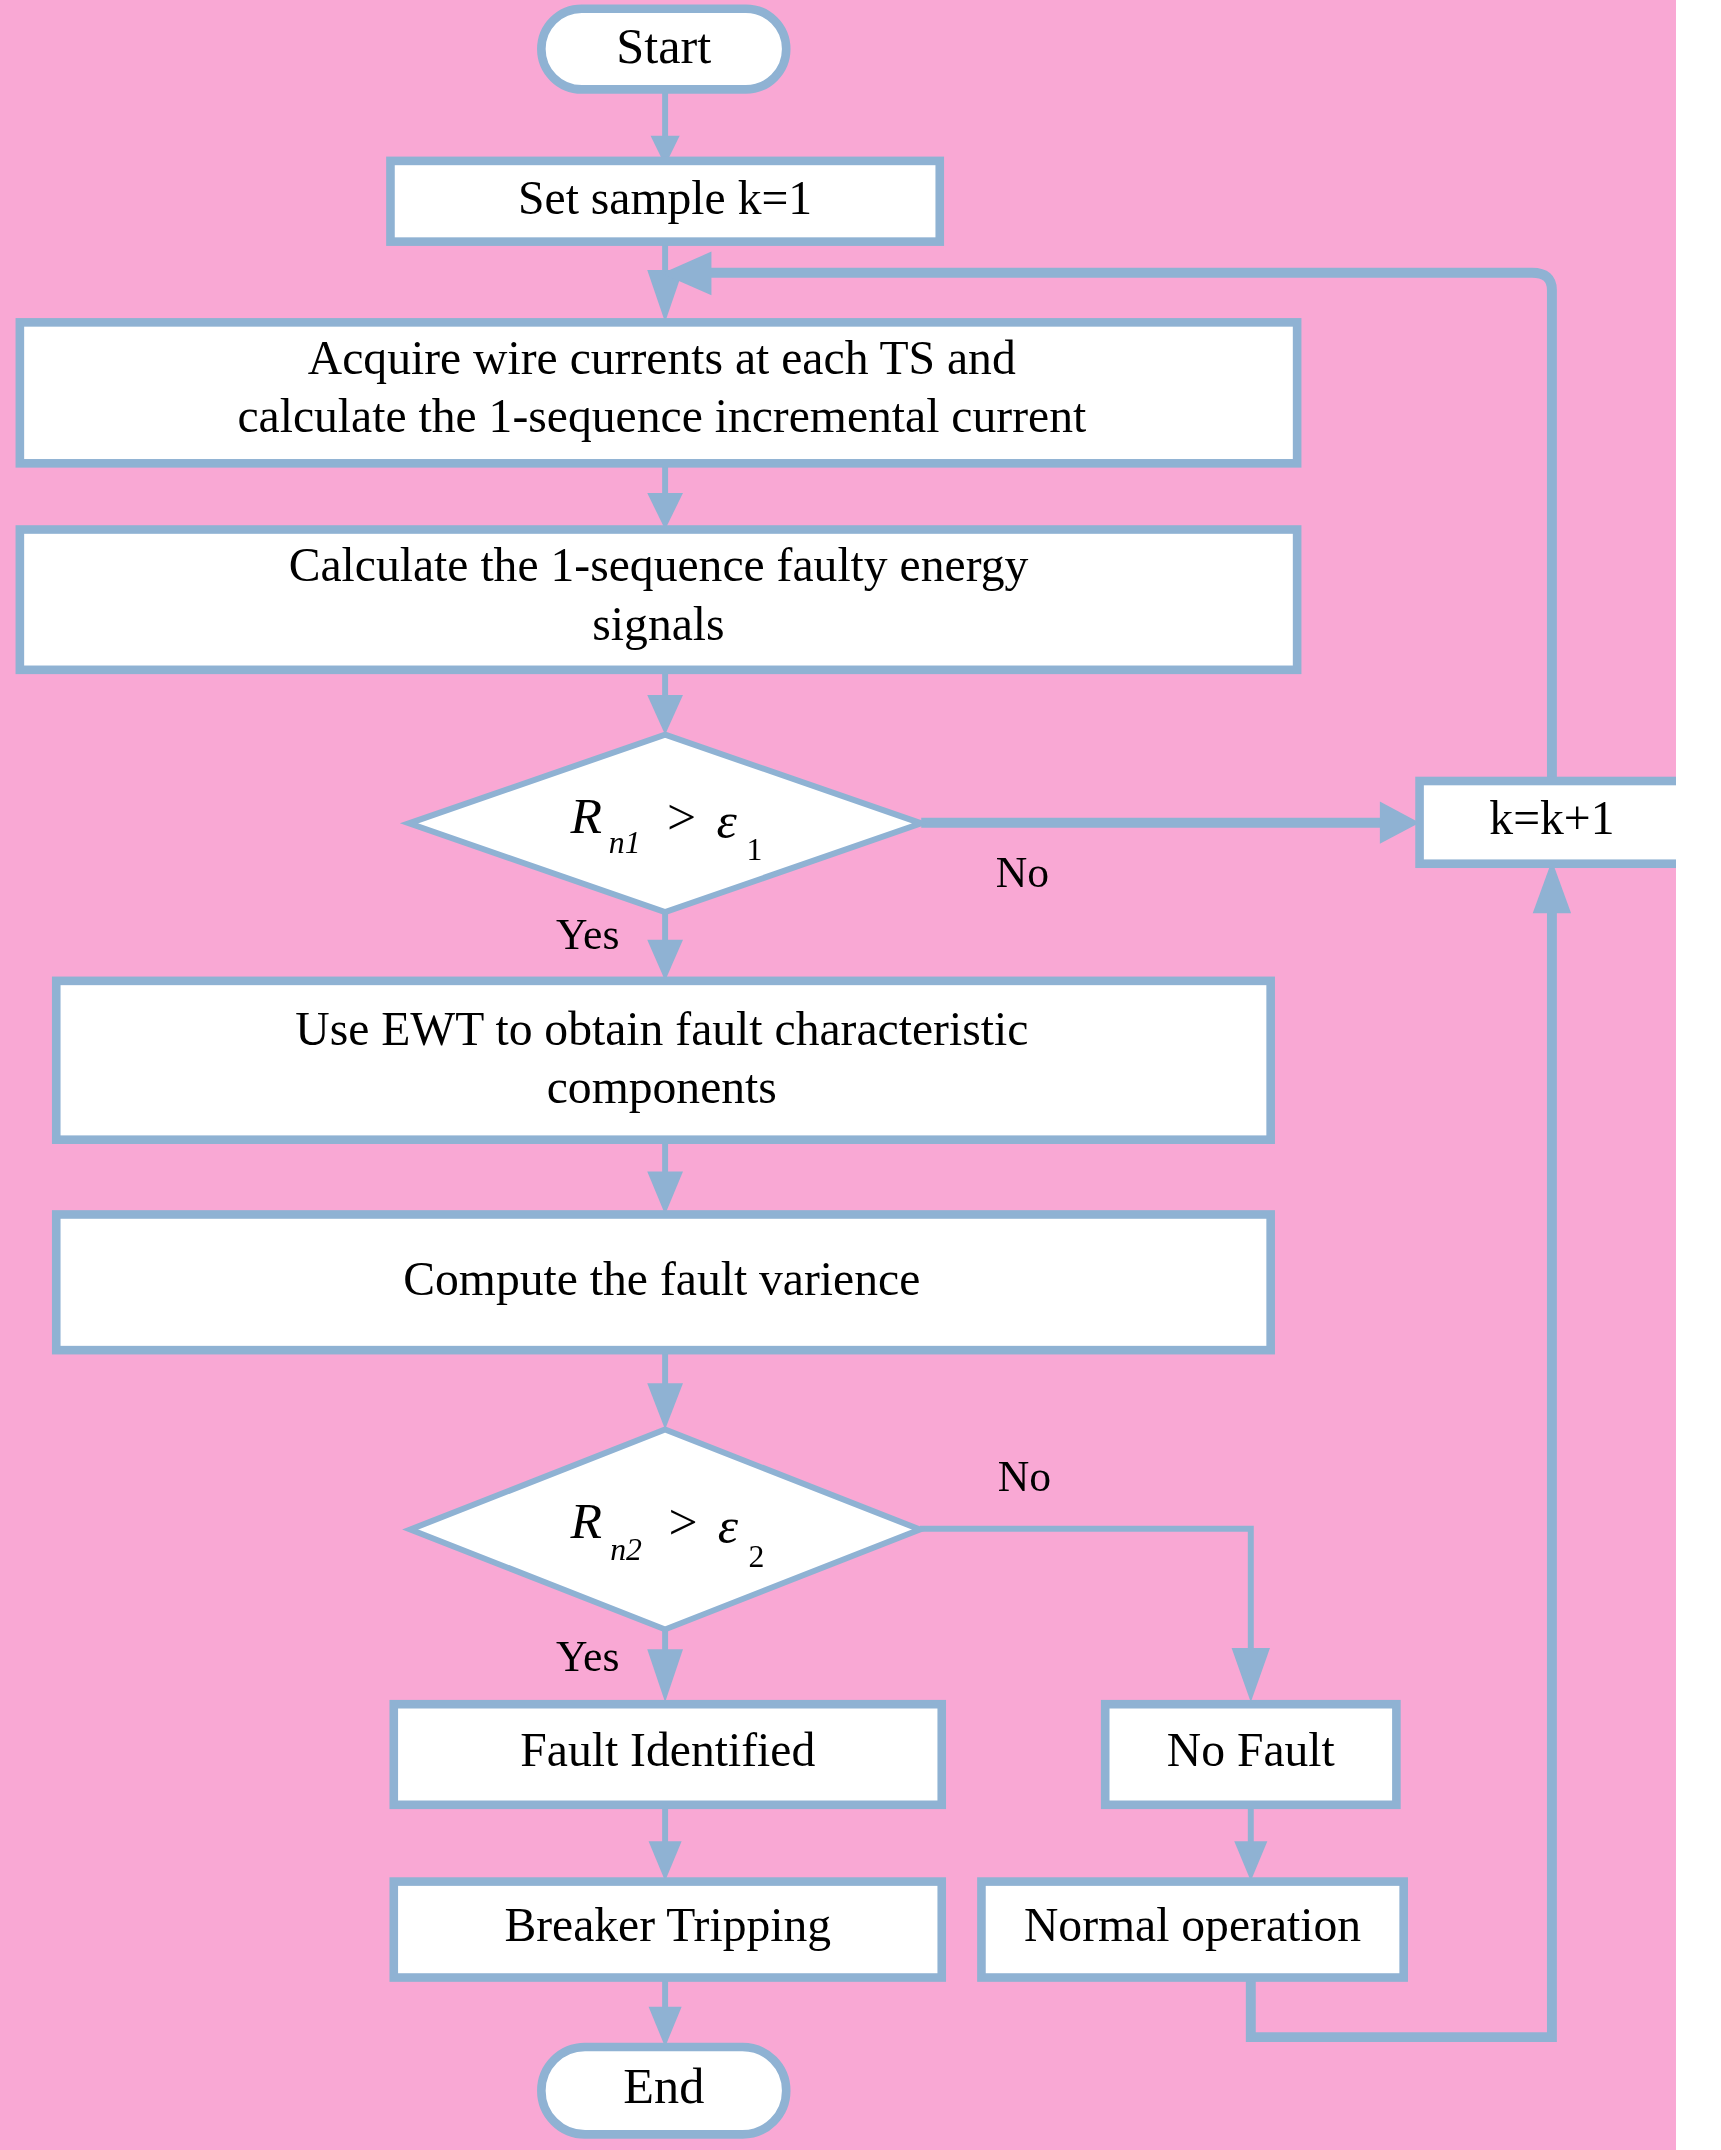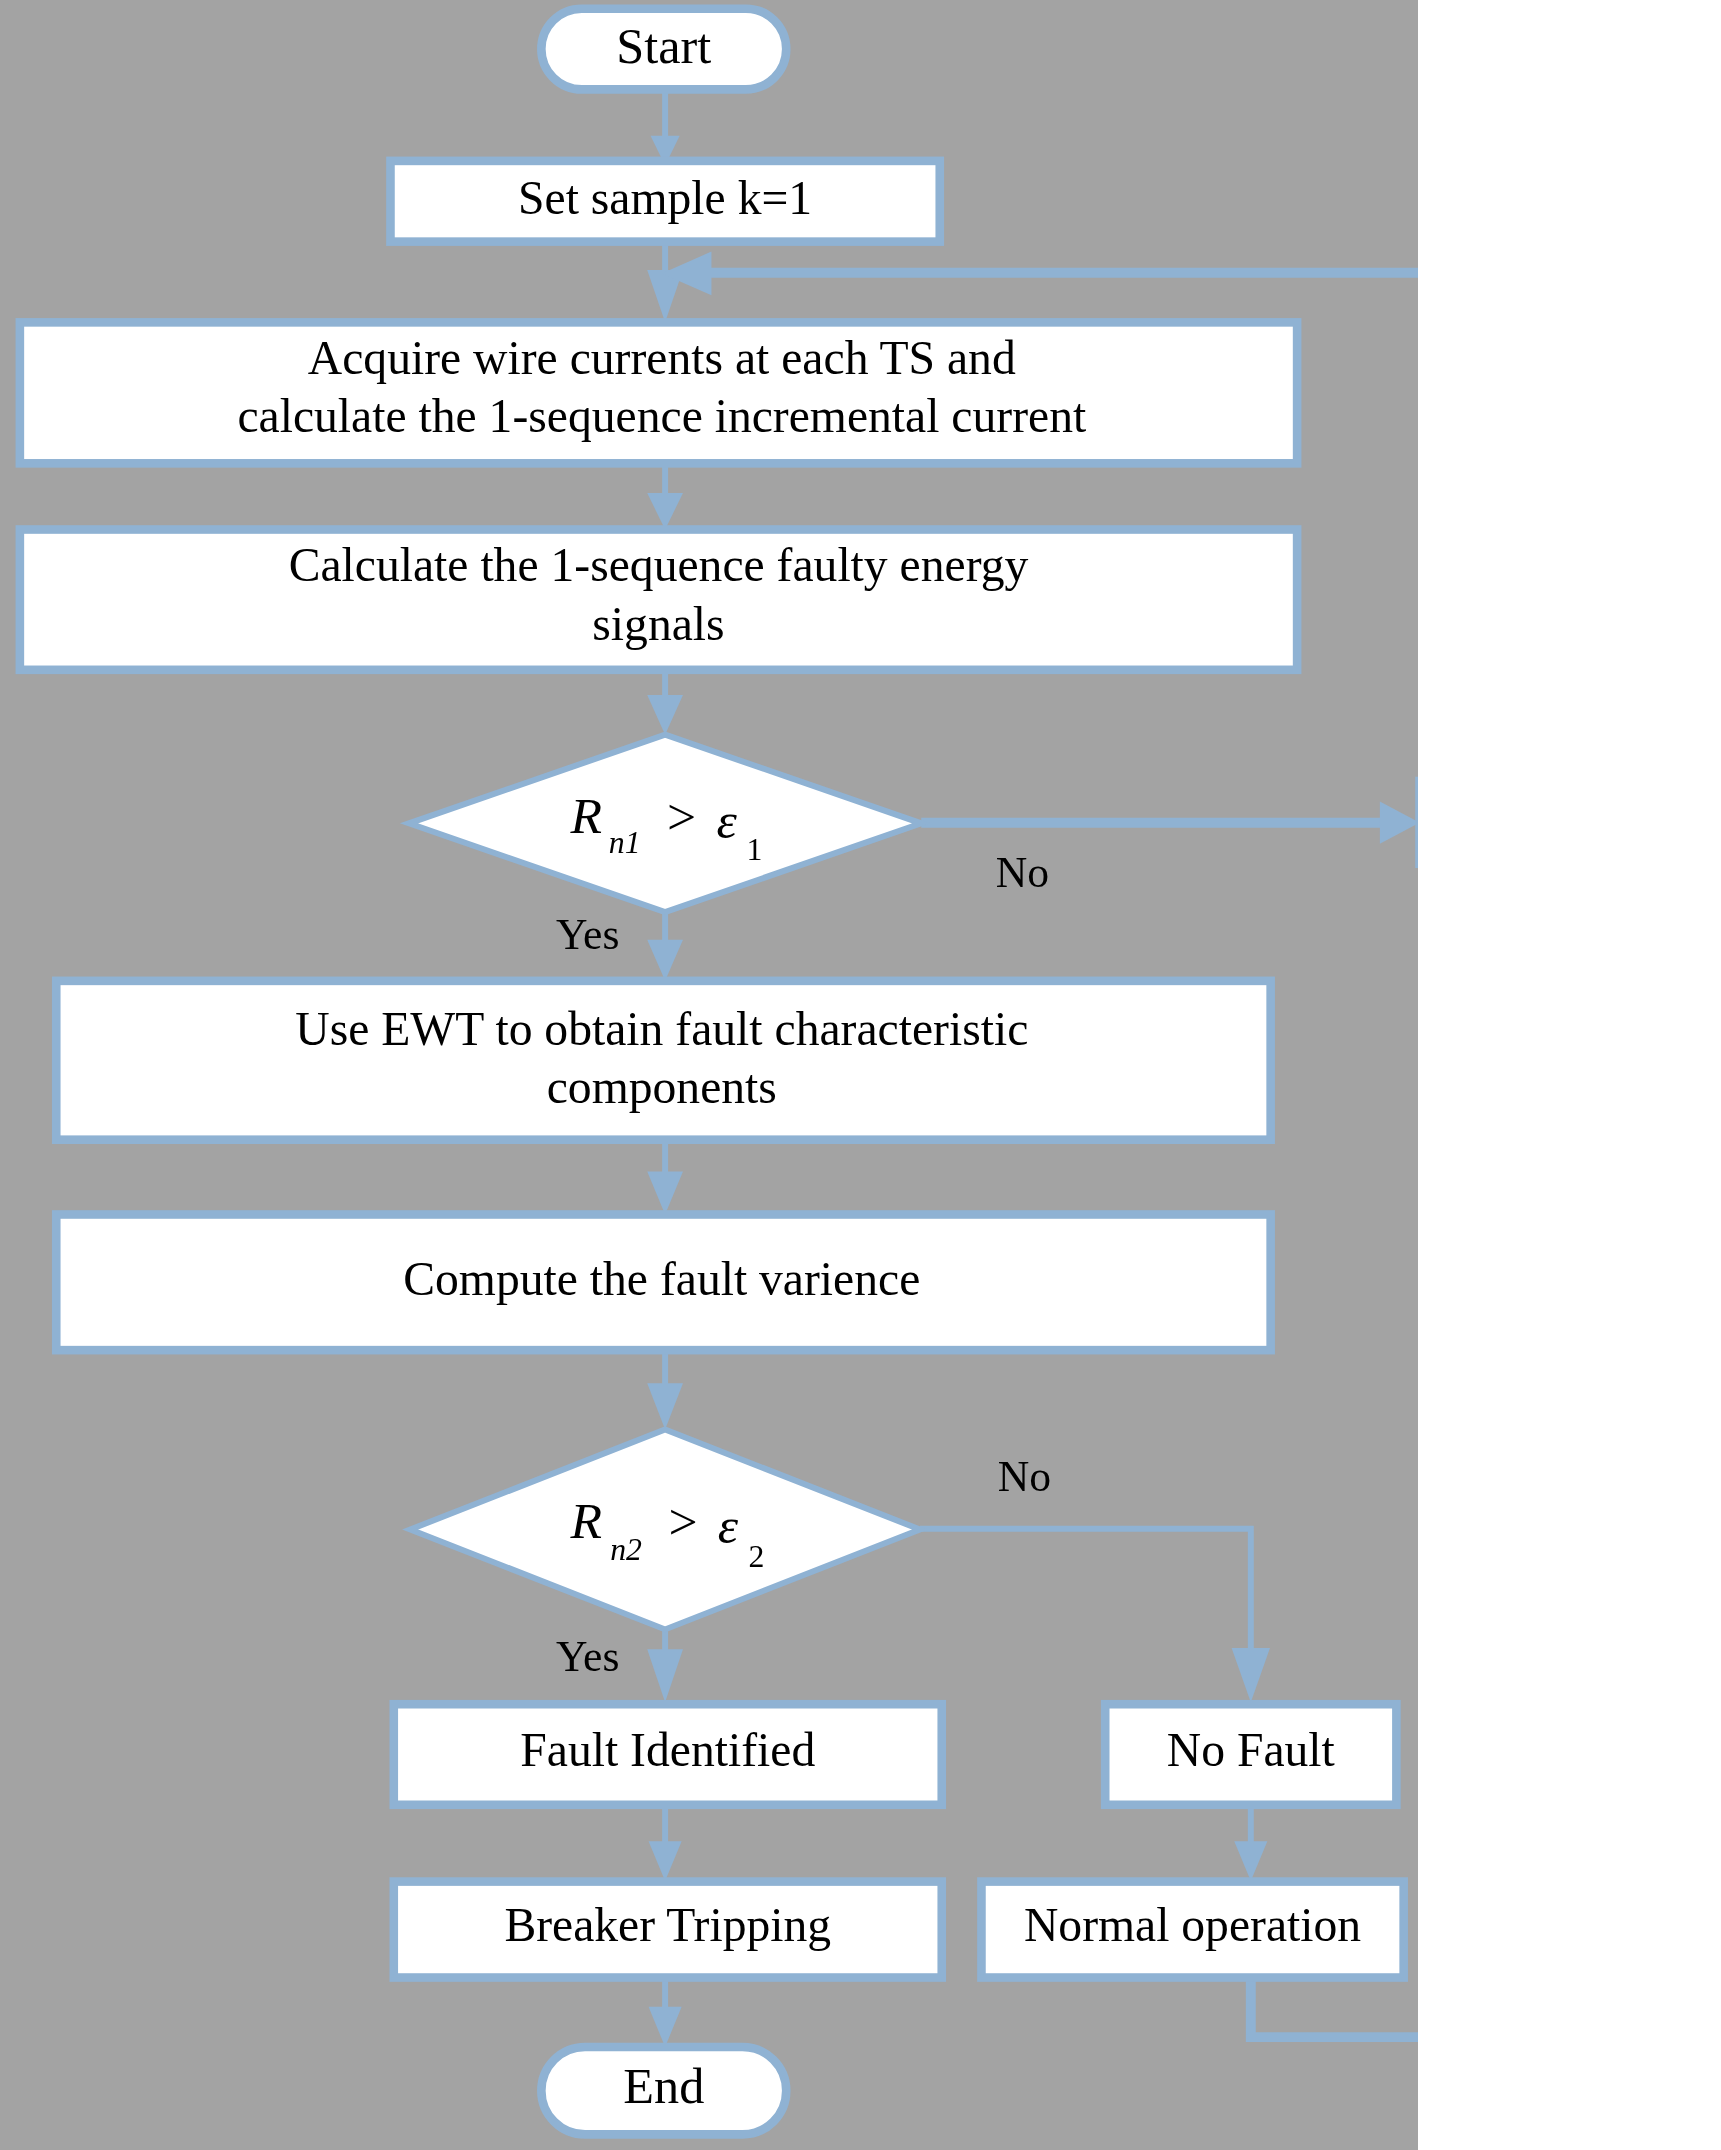--- a/index.html
+++ b/index.html
@@ -2,23 +2,23 @@
 <html style="font-size:10.6px"><head>
 <meta charset="utf-8">
 <style>
   html, body {
     margin: 0;
     padding: 0;
     background: #ffffff;
   }
   #flowchart-root {
     position: relative;
-    width: 1418px;
+    width: 1676px;
     height: 2151px;
-    background: #a3a3a3;
+    background: #f9a8d4;
     overflow: hidden;
   }
   svg#flow-svg {
     display: block;
     width: 1722px;
     height: 2151px;
   }
   .node-shape {
     fill: #ffffff;
     stroke: #8FB2D3;

